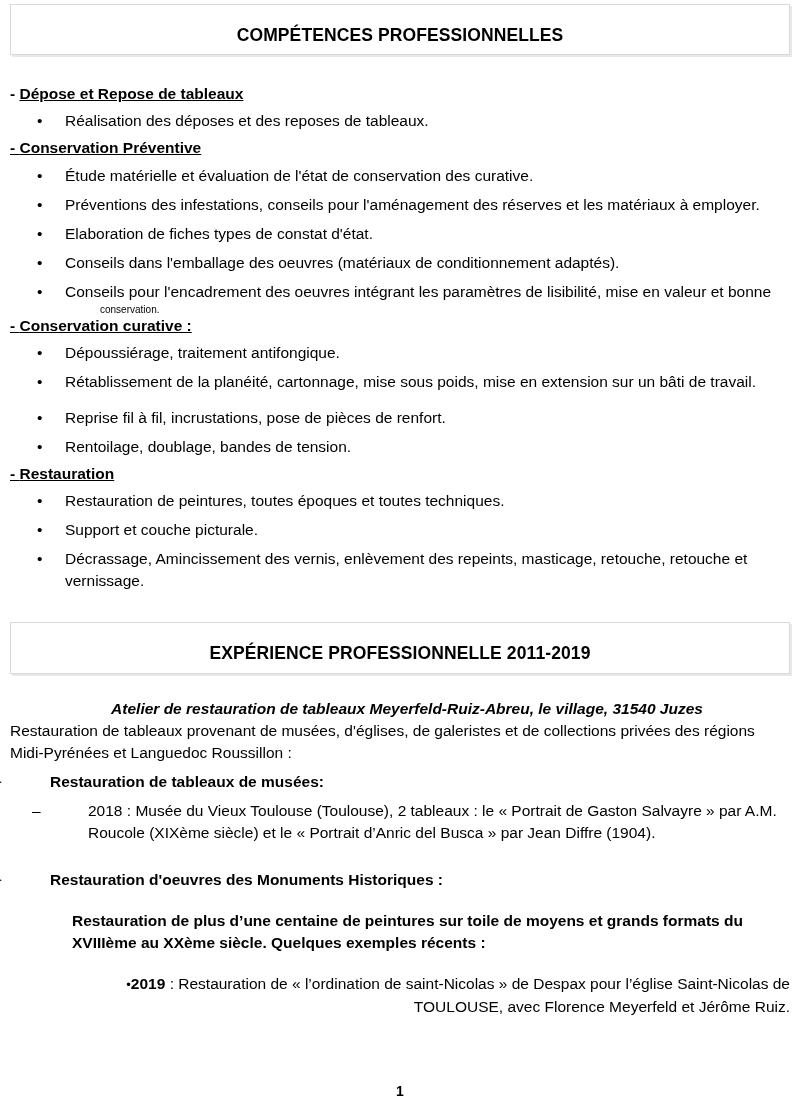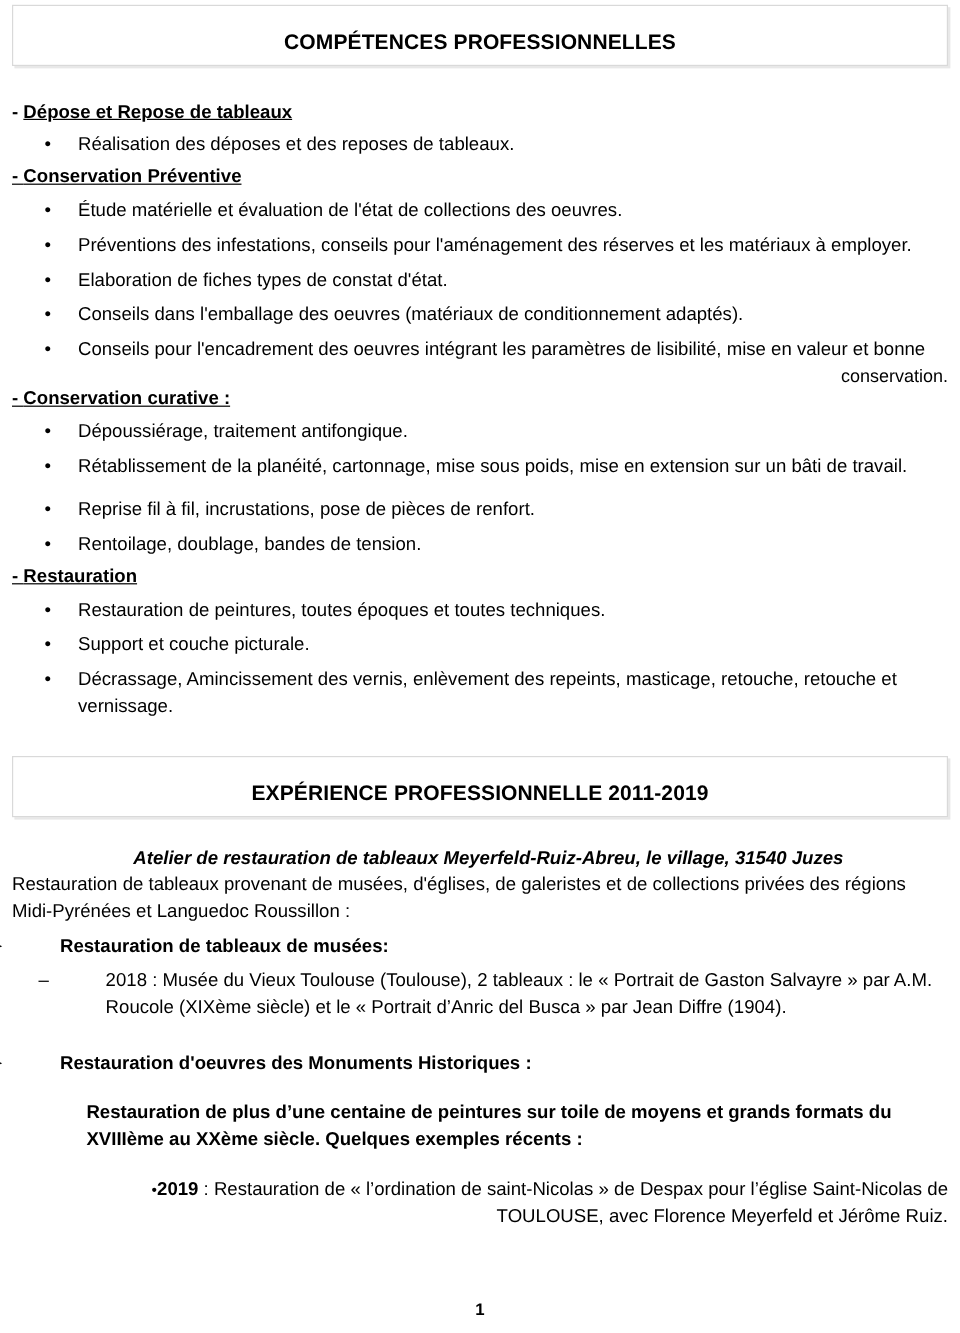--- a/index.html
+++ b/index.html
@@ -62,24 +62,23 @@
   .bullet-line .bullet-dot {
     display: inline-block;
     width: 14px;
   }
   .bullet-indent {
     padding-left: 55px;
     text-indent: -14px;
   }
   .indent-conservation {
     padding-left: 90px;
-    font-size: 15px;
-    line-height: 1.42;
-    margin: 0;
-    text-align: right;
+    font-size: 10px;
+    line-height: 1.42;
+    margin: 0;
   }
 
   .gap-s { height: 7px; }
   .gap-l { height: 24px; }
   .gap-xl { height: 30px; }
 
   
   .atelier-line {
     font-size: 15.5px;
     font-weight: bold;
@@ -164,21 +163,21 @@
   <div class="gap-xl"></div>
 
   <div class="cat-heading"><span class="dash-plain">- </span><span class="u">Dépose et Repose de tableaux</span></div>
   <div class="gap-s"></div>
   <div class="bullet-line bullet-indent"><span class="bullet-dot">•</span><span>Réalisation des déposes et des reposes de tableaux.</span></div>
 
   <div class="gap-s"></div>
 
   <div class="cat-heading"><span class="u">- </span><span class="u">Conservation Préventive</span></div>
   <div class="gap-s"></div>
-  <div class="bullet-line bullet-indent"><span class="bullet-dot">•</span><span>Étude matérielle et évaluation de l'état de collections des oeuvres.</span></div>
+  <div class="bullet-line bullet-indent"><span class="bullet-dot">•</span><span>Étude matérielle et évaluation de l'état de conservation des curative.</span></div>
   <div class="gap-s"></div>
   <div class="bullet-line bullet-indent"><span class="bullet-dot">•</span><span>Préventions des infestations, conseils pour l'aménagement des réserves et les matériaux à employer.</span></div>
   <div class="gap-s"></div>
   <div class="bullet-line bullet-indent"><span class="bullet-dot">•</span><span>Elaboration de fiches types de constat d'état.</span></div>
   <div class="gap-s"></div>
   <div class="bullet-line bullet-indent"><span class="bullet-dot">•</span><span>Conseils dans l'emballage des oeuvres (matériaux de conditionnement adaptés).</span></div>
   <div class="gap-s"></div>
   <div class="bullet-line bullet-indent"><span class="bullet-dot">•</span><span>Conseils pour l'encadrement des oeuvres intégrant les paramètres de lisibilité, mise en valeur et bonne</span></div>
   <div class="indent-conservation">conservation.</div>
 

